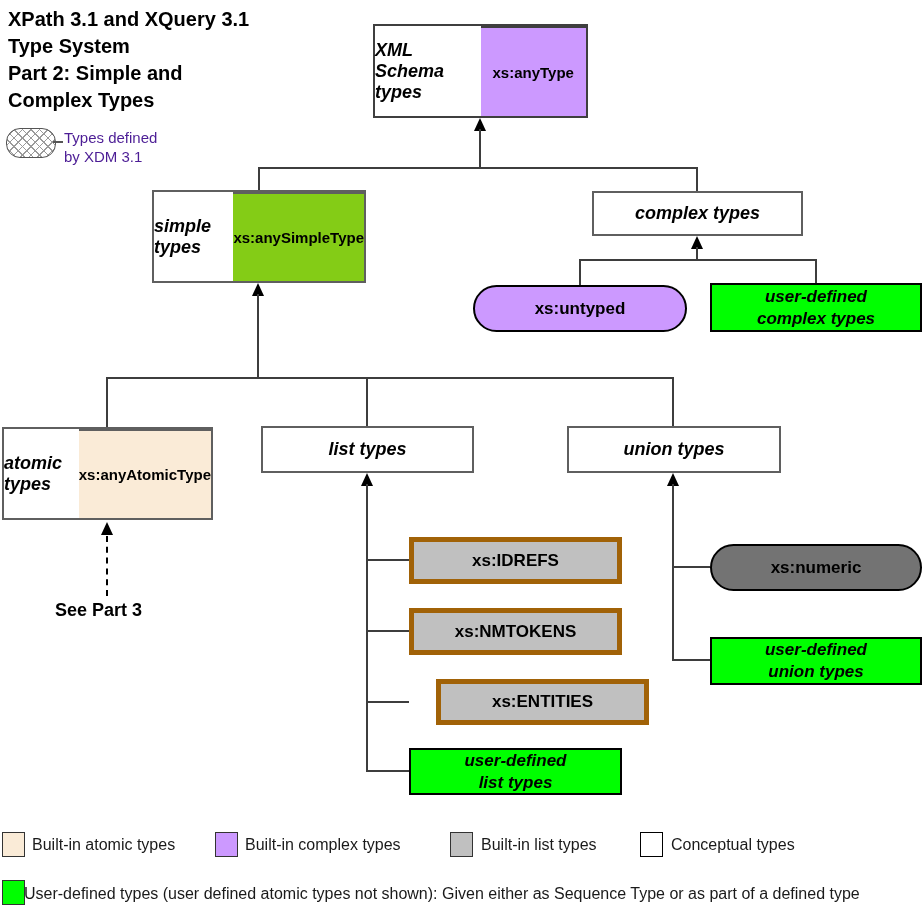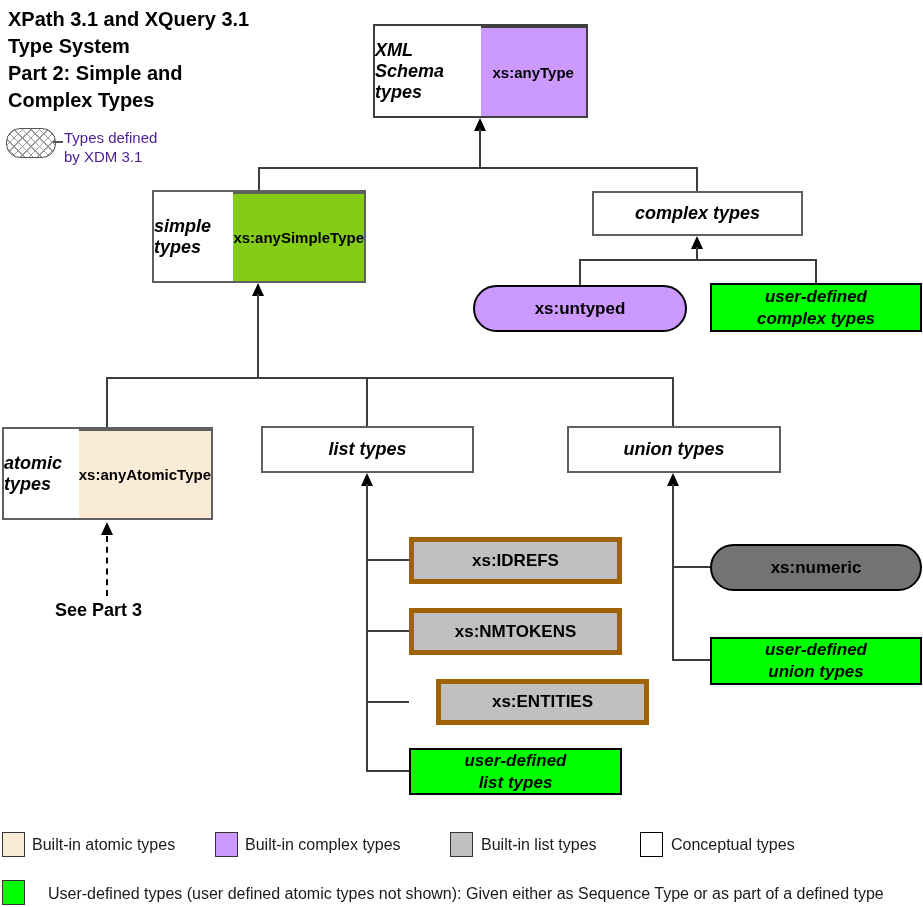--- a/index.html
+++ b/index.html
@@ -148,15 +148,15 @@
   <div class="swatch" style="left: 215px; top: 832px; background: rgb(204, 153, 255);"></div>
   <div class="leg-label" style="left:245px;top:836px;">Built-in complex types</div>
 
   <div class="swatch" style="left: 450px; top: 832px; background: rgb(192, 192, 192);"></div>
   <div class="leg-label" style="left:481px;top:836px;">Built-in list types</div>
 
   <div class="swatch" style="left: 640px; top: 832px; border-color: rgb(0, 0, 0); background: rgb(255, 255, 255);"></div>
   <div class="leg-label" style="left:671px;top:836px;">Conceptual types</div>
 
   <div class="swatch" style="left: 2px; top: 880px; background: rgb(0, 255, 0);"></div>
-  <div class="leg-label" style="left:48px;top:885px;">User-defined types (user defined atomic types not shown):  Given either as Sequence Type or as part of a defined type</div>
+  <div class="leg-label" style="left:24px;top:885px;">User-defined types (user defined atomic types not shown):  Given either as Sequence Type or as part of a defined type</div>
 
 </div>
 
 </body></html>

